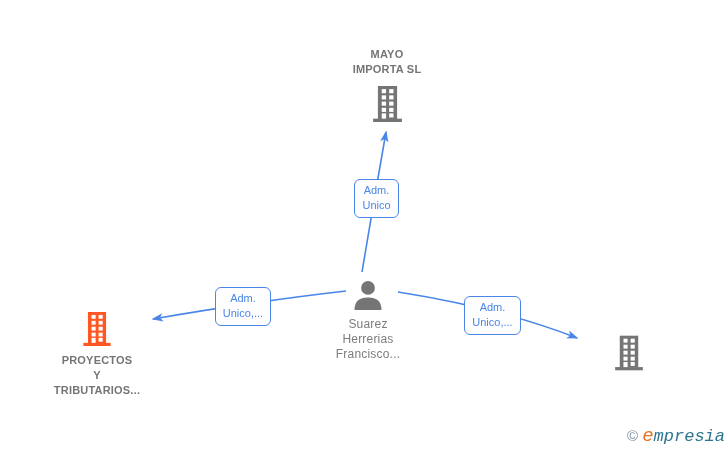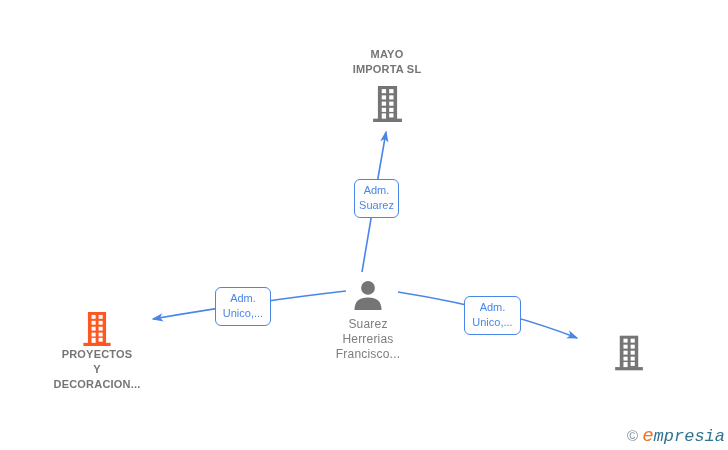--- a/index.html
+++ b/index.html
@@ -55,21 +55,21 @@
     font-size: 11px;
     font-weight: bold;
     line-height: 15px;
     letter-spacing: 0.2px;
   }
   .node-top    { left: 327px; top: 47px;  width: 120px; }
   .node-top .label { margin-bottom: 9px; }
   .node-person { left: 308px; top: 281px; width: 120px; }
   .node-person .label { font-weight: normal; font-size: 12px; color: #7d7d7d; margin-top: 7px; }
   .node-left   { left: 37px;  top: 312px; width: 120px; }
-  .node-left .label { margin-top: 1px; }
+  .node-left .label { margin-top: 7px; }
   .node-right  { left: 564px; top: 334px; width: 130px; }
   .node-right .label { margin-top: 7px; font-weight: normal; color: #9c9c9c; }
 
   .icon-building { display: block; }
   .icon-building.gray   { color: #757575; }
   .icon-building.orange { color: #ff5722; }
   .icon-person { display: block; color: #757575; }
 
   
   .brand {
@@ -101,21 +101,21 @@
     <defs>
       <marker id="arrow" viewBox="0 0 12 10" markerWidth="12" markerHeight="10" refX="10" refY="5" orient="auto" markerUnits="userSpaceOnUse">
         <path d="M0,0.8 L11.5,5 L0,9.2 L2.8,5 Z" fill="#4a86e8"></path>
       </marker>
     </defs>
     <path d="M 362 272 L 374 201 L 386 132" fill="none" stroke="#4a86e8" stroke-width="1.6" marker-end="url(#arrow)"></path>
     <path d="M 346 291 Q 258 301 153 319" fill="none" stroke="#4a86e8" stroke-width="1.6" marker-end="url(#arrow)"></path>
     <path d="M 398 292 Q 500 308 577 338" fill="none" stroke="#4a86e8" stroke-width="1.6" marker-end="url(#arrow)"></path>
   </svg>
 
-  <div class="edge-box top">Adm. Suarez</div>
+  <div class="edge-box top">Adm. Unico</div>
   <div class="edge-box left">Adm. Unico,...</div>
   <div class="edge-box right">Adm. Unico,...</div>
 
   <div class="node node-top">
     <div class="label">
       <div>MAYO</div>
       <div>IMPORTA SL</div>
     </div>
     <svg class="icon-building gray" width="33" height="36" viewBox="0 0 26 30">
       <rect x="1" y="27.2" width="24" height="2.8" fill="currentColor"></rect>
@@ -160,21 +160,21 @@
           <rect x="14.4" y="13" width="3.6" height="3.4"></rect>
         <rect x="8.2" y="18.2" width="3.6" height="3.4"></rect>
           <rect x="14.4" y="18.2" width="3.6" height="3.4"></rect>
         <rect x="8.2" y="22.8" width="3.6" height="4.4"></rect>
           <rect x="14.4" y="22.8" width="3.6" height="3.4"></rect>
       </g>
     </svg>
     <div class="label">
       <div>PROYECTOS</div>
       <div>Y</div>
-      <div>DECORACION...</div>
+      <div>TRIBUTARIOS...</div>
     </div>
   </div>
 
   <div class="node node-right">
     <svg class="icon-building gray" width="30" height="38" viewBox="0 0 26 30">
       <rect x="1" y="27.2" width="24" height="2.8" fill="currentColor"></rect>
       <rect x="5" y="0" width="16" height="27.5" fill="currentColor"></rect>
       <g fill="#ffffff">
         <rect x="8.2" y="2.6" width="3.6" height="3.4"></rect>
           <rect x="14.4" y="2.6" width="3.6" height="3.4"></rect>

